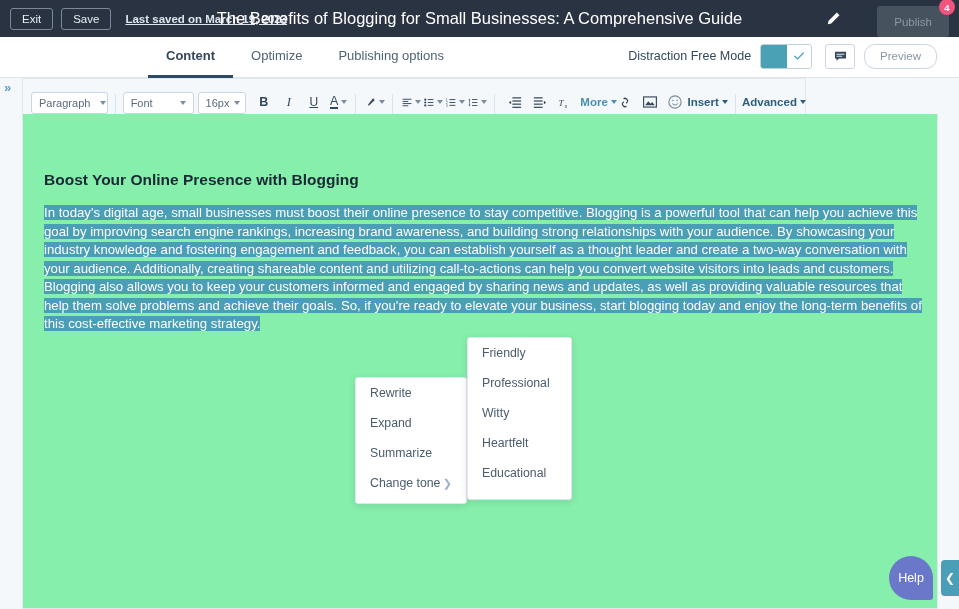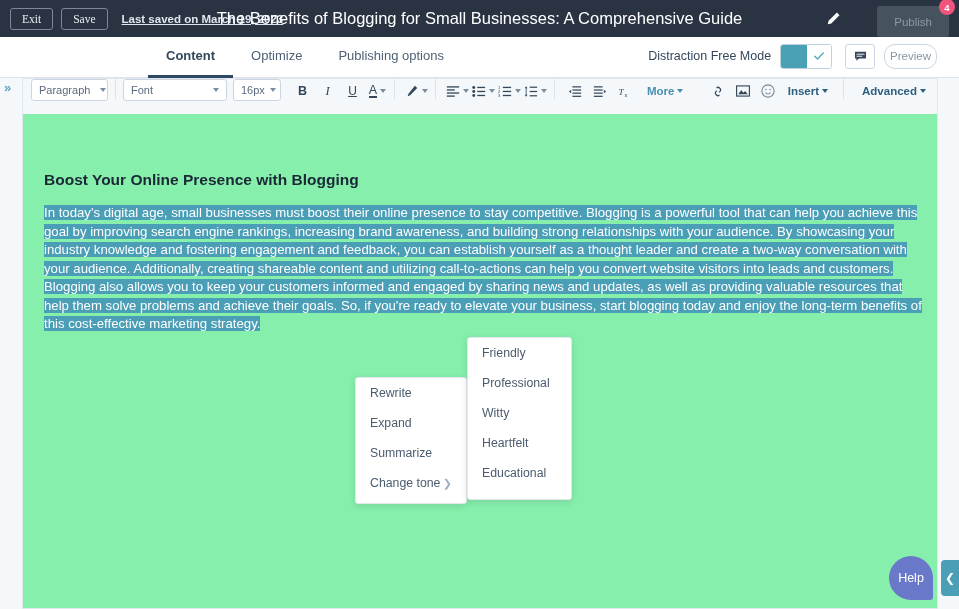--- a/index.html
+++ b/index.html
@@ -12,21 +12,21 @@
   .app { position: relative; width: 959px; height: 609px; background: #f5f8fa; }
 
   
   .topbar {
     position: absolute; left: 0; top: 0; width: 959px; height: 37px;
     background: #2a3342;
     display: flex; align-items: center; padding: 0 10px;
   }
   .tb-btn {
     border: 1px solid #7c8797; background: transparent; color: #e8eef3;
-    font-family: Liberation Serif, serif; font-size: 11.5px;
+    font-family: Liberation Sans, sans-serif; font-size: 11.5px;
     border-radius: 3px; height: 22px; padding: 0 11px;
     display: flex; align-items: center; justify-content: center;
     cursor: pointer; margin-right: 8px;
   }
   .saved-link {
     color: #dfe6ed; font-size: 11.5px; text-decoration: underline;
     margin-left: 6px; font-weight: 700; cursor: pointer; white-space: nowrap;
   }
   .doc-title {
     position: absolute; left: 50%; transform: translateX(-50%);
@@ -78,30 +78,30 @@
     width: 25px; background: #fff; display: flex;
     align-items: center; justify-content: center;
   }
   .icon-btn {
     width: 30px; height: 25px; border: 1px solid #cbd6e2; border-radius: 3px;
     background: #fff; display: flex; align-items: center; justify-content: center;
     margin-left: 13px; cursor: pointer;
   }
   .preview-btn {
     height: 25px; border: 1px solid #cbd6e2; border-radius: 11px; background: #fff;
-    color: #8a95a3; font-size: 11.5px; padding: 0 5px; margin-left: 9px;
+    color: #8a95a3; font-size: 11.5px; padding: 0 15px; margin-left: 9px;
     display: flex; align-items: center; cursor: pointer;
     font-family: "Liberation Sans", sans-serif;
   }
 
   
   .toolbar {
-    position: absolute; left: 22px; top: 78px; width: 916px; height: 36px;
+    position: absolute; left: 22px; top: 78px; width: 784px; height: 36px;
     background: #f5f8fa; border: 1px solid #e2e7ee; border-bottom: none;
-    display: flex; align-items: flex-start; padding: 0 8px;
+    display: flex; align-items: flex-end; padding: 0 8px;
   }
   .sel {
     height: 22px; border: 1px solid #cbd6e2; border-radius: 3px; background: #fff;
     display: flex; align-items: center; justify-content: space-between;
     padding: 0 7px; font-size: 11px; color: #5b6b7c; cursor: pointer;
   }
   .sel .cv { margin-right: 10px; white-space: nowrap; }
   .caret {
     width: 0; height: 0; border-left: 3.5px solid transparent;
     border-right: 3.5px solid transparent; border-top: 4px solid #7c8ca0;

